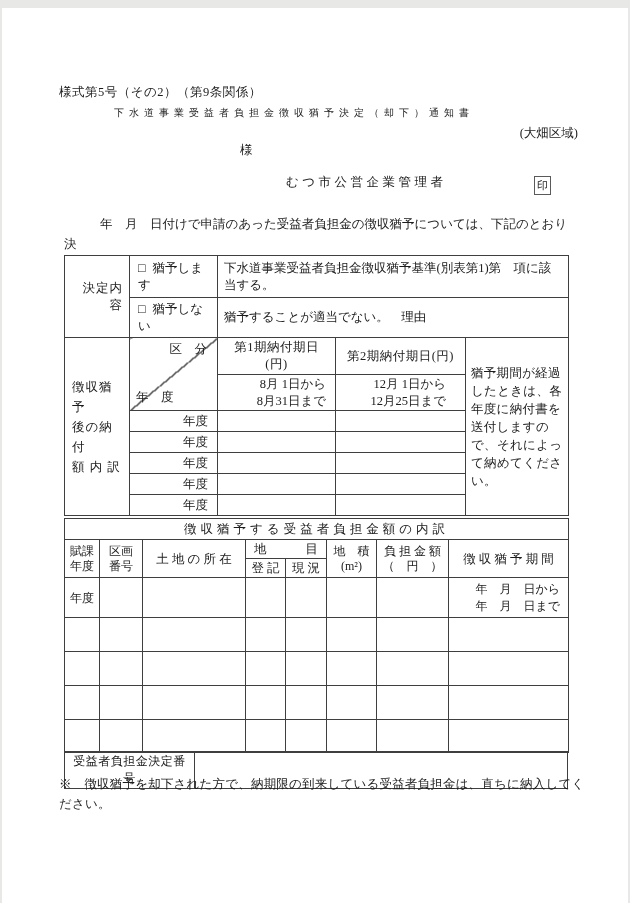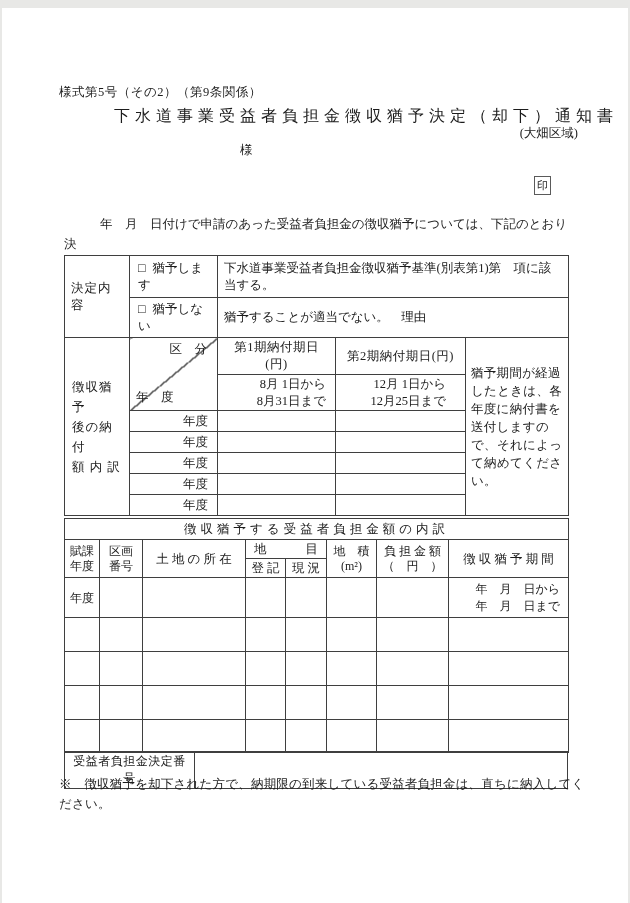--- a/index.html
+++ b/index.html
@@ -11,42 +11,42 @@
     color:#1c1c1c;
     font-family:"Liberation Serif","DejaVu Serif",serif;
     font-size:12.5px;
     overflow:hidden;
     margin:8px auto;
   }
   .pl { white-space:pre-line; }
 
   
   .form-no { position:absolute; left:57px; top:76px; letter-spacing:0.5px; }
-  .doc-title { position:absolute; left:112px; top:98px; font-size:16px; letter-spacing:5px; white-space:nowrap; }
+  .doc-title { position:absolute; left:112px; top:98px; font-size:10px; letter-spacing:5px; white-space:nowrap; }
   .region { position:absolute; right:50px; top:117px; }
   .sama { position:absolute; left:238px; top:134px; }
   .issuer { position:absolute; left:284px; top:166px; letter-spacing:3.5px; }
   .seal {
     position:absolute; left:532px; top:168px;
     width:17px; height:19px;
     border:1px solid #5a5a5a;
     display:flex; align-items:center; justify-content:center;
     font-size:11px;
   }
   .intro { position:absolute; left:62px; top:207px; width:508px; line-height:19.5px; }
   .intro .l1 { text-indent:36px; }
 
   
   table.t { border-collapse:collapse; table-layout:fixed; position:absolute; }
   table.t td { border:1px solid #3f3f3f; font-size:12.5px; vertical-align:middle; overflow:hidden; }
 
   
   .t1 { left:62px; top:247px; width:504px; }
   .t1 td { padding:1px 6px; }
-  .rowhdr { text-align:left; letter-spacing:1px; }
+  .rowhdr { text-align:right; letter-spacing:1px; }
   .db { border-bottom:1px dashed #767676 !important; }
   .chk { padding-left:8px !important; }
   .chk .box { margin-right:7px; }
   .reason { line-height:17px; vertical-align:top !important; padding-top:4px !important; }
   .diag {
     position:relative; padding:0 !important;
     background:linear-gradient(to bottom right,
       transparent calc(50% - 0.7px),
       #3f3f3f calc(50% - 0.7px),
       #3f3f3f calc(50% + 0.7px),
@@ -82,20 +82,21 @@
 </style>
 </head>
 <body>
 
 <div class="page">
 
   <div class="form-no">様式第5号（その2）（第9条関係）</div>
   <div class="doc-title">下水道事業受益者負担金徴収猶予決定（却下）通知書</div>
   <div class="region">(大畑区域)</div>
   <div class="sama">様</div>
+  <div class="issuer">むつ市公営企業管理者</div>
   <div class="seal">
     <span>印</span>
   </div>
 
   <div class="intro">
     <div class="l1">年　月　日付けで申請のあった受益者負担金の徴収猶予については、下記のとおり決</div>
   </div>
 
   <table class="t t1">
     <colgroup>

